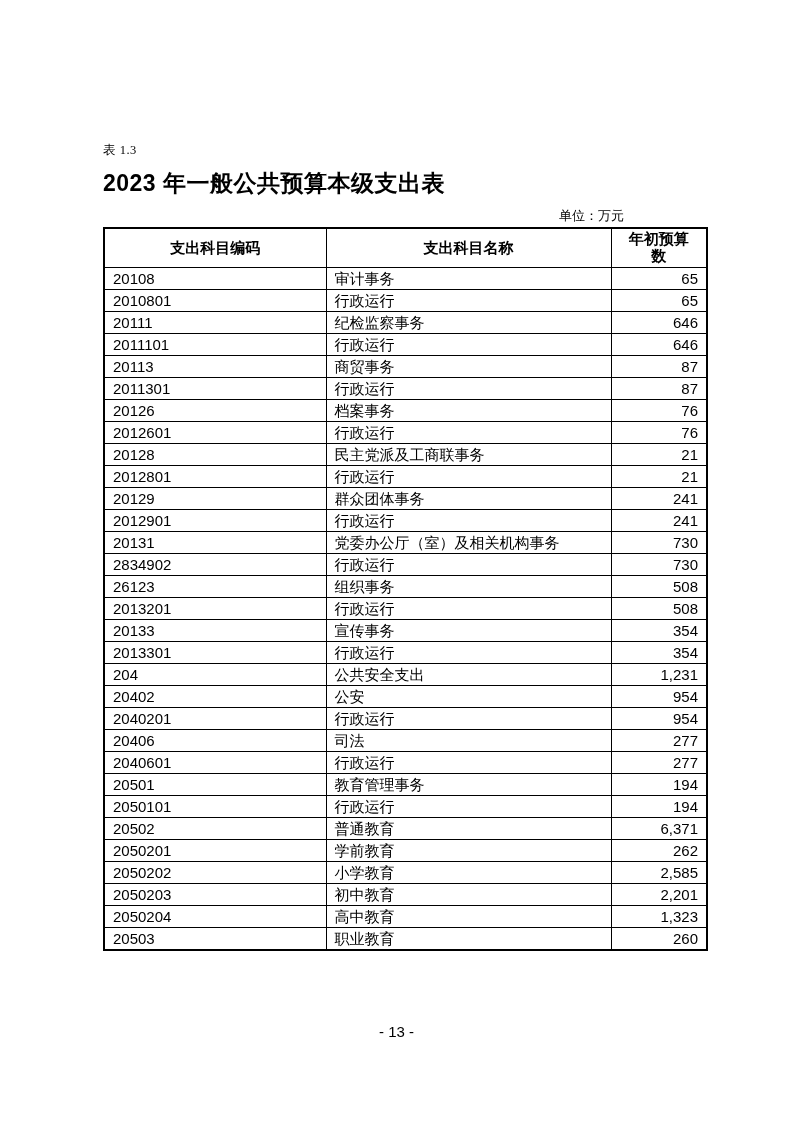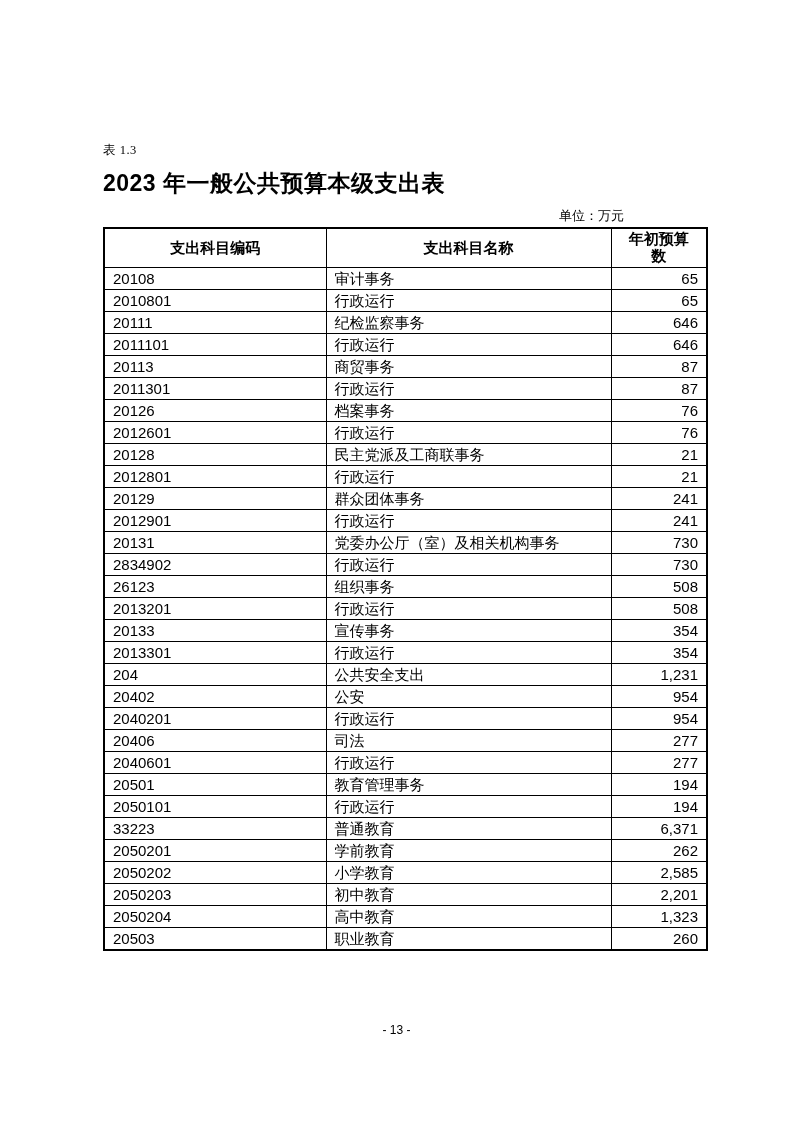--- a/index.html
+++ b/index.html
@@ -87,21 +87,21 @@
     font-family: "Liberation Sans", "DejaVu Sans", sans-serif;
     text-align: right;
     padding-right: 7px;
   }
   .page-number {
     position: absolute;
     left: 0;
     right: 0;
     top: 1023px;
     text-align: center;
-    font-size: 12px;
+    font-size: 15px;
     font-family: "Liberation Sans", "DejaVu Sans", sans-serif;
   }
 </style>
 </head>
 <body>
 
 <div class="content">
   <div class="table-label">表 1.3</div>
 
   <h1 class="doc-title">2023 年一般公共预算本级支出表</h1>
@@ -241,21 +241,21 @@
           <td class="cell-code">20501</td>
           <td class="cell-name">教育管理事务</td>
           <td class="cell-budget">194</td>
         </tr>
         <tr>
           <td class="cell-code">2050101</td>
           <td class="cell-name">行政运行</td>
           <td class="cell-budget">194</td>
         </tr>
         <tr>
-          <td class="cell-code">33223</td>
+          <td class="cell-code">20502</td>
           <td class="cell-name">普通教育</td>
           <td class="cell-budget">6,371</td>
         </tr>
         <tr>
           <td class="cell-code">2050201</td>
           <td class="cell-name">学前教育</td>
           <td class="cell-budget">262</td>
         </tr>
         <tr>
           <td class="cell-code">2050202</td>

